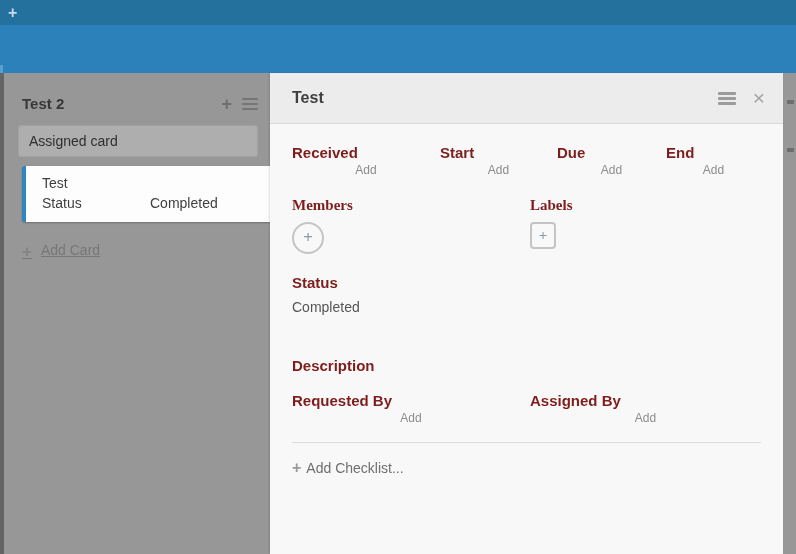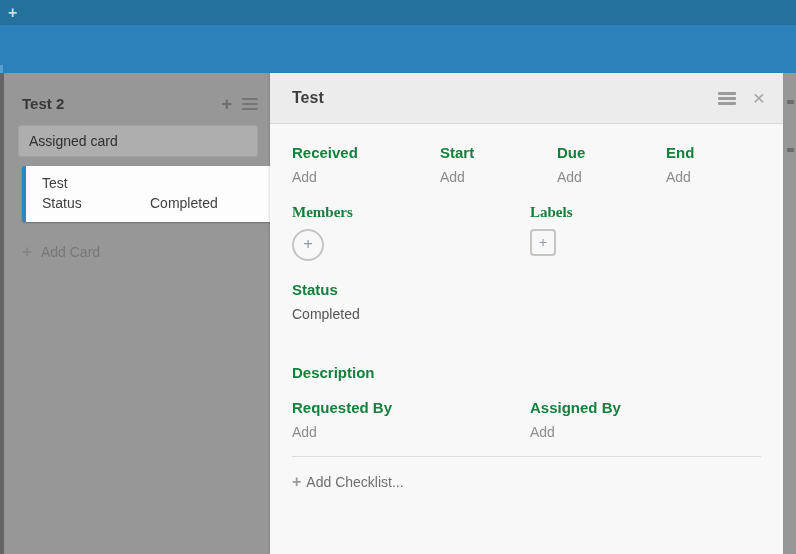--- a/index.html
+++ b/index.html
@@ -58,40 +58,40 @@
     border-left:4px solid #2d86c3;
     border-radius:3px 0 0 3px;
     box-shadow:0 1px 2px rgba(0,0,0,0.25);
     padding:9px 12px 11px 16px;
     font-size:14px; color:#3f3f3f;
   }
   .selected-card .card-title { margin-bottom:4px; }
   .card-field-row { display:flex; }
   .card-field-row .f-label { width:108px; }
   .add-card-row {
-    margin:20px 0 0 18px; display:flex; align-items:center;
-    color:#777; font-size:14px;
+    margin:20px 0 0 18px; display:flex; align-items:flex-start;
+    color:#777; font-size:14px;text-decoration:underline;
   }
   .add-card-row .plus { color:#848484; font-size:17px; font-weight:bold; margin-right:9px; }
   
   .panel {
     position:absolute; left:270px; top:0; bottom:0; width:513px;
     background:#f8f8f8; box-shadow:-1px 0 2px rgba(0,0,0,0.12);
   }
   .panel-header {
     height:51px; background:#ececec; border-bottom:1px solid #d9d9d9;
     display:flex; align-items:center; padding:0 18px 0 22px;
   }
   .panel-title { flex:1; font-size:16px; font-weight:bold; color:#3f3f3f; }
   .i-menu.big { width:18px; height:13px; margin-right:17px; }
   .i-menu.big i { height:3px; background:#9b9b9b; }
   .close-x { color:#a3a3a3; font-size:21px; line-height:18px; }
   .panel-body { padding:0 22px; }
-  .sec-label { font-size:15px; font-weight:bold; color:#15803d; line-height:18px; }
-  .sec-action { font-size:14px; color:#8c8c8c; margin-top:7px; line-height:17px; }
+  .sec-label { font-size:15px; font-weight:bold; color:#7f1d1d; line-height:18px; }
+  .sec-action { font-size:12px; color:#8c8c8c; line-height:17px;text-align:center; }
   .sec-value  { font-size:14px; color:#555;    margin-top:7px; line-height:17px; }
   .dates-row {
     display:grid; grid-template-columns:148px 117px 109px 1fr;
     margin-top:20px;
   }
   .two-col { display:grid; grid-template-columns:238px 1fr; }
   .people-row { margin-top:17px;font-family:Liberation Serif, serif; }
   .btn-add-member {
     margin-top:8px; width:32px; height:32px; border-radius:50%;
     border:2px solid #c4c4c4; background:transparent;

